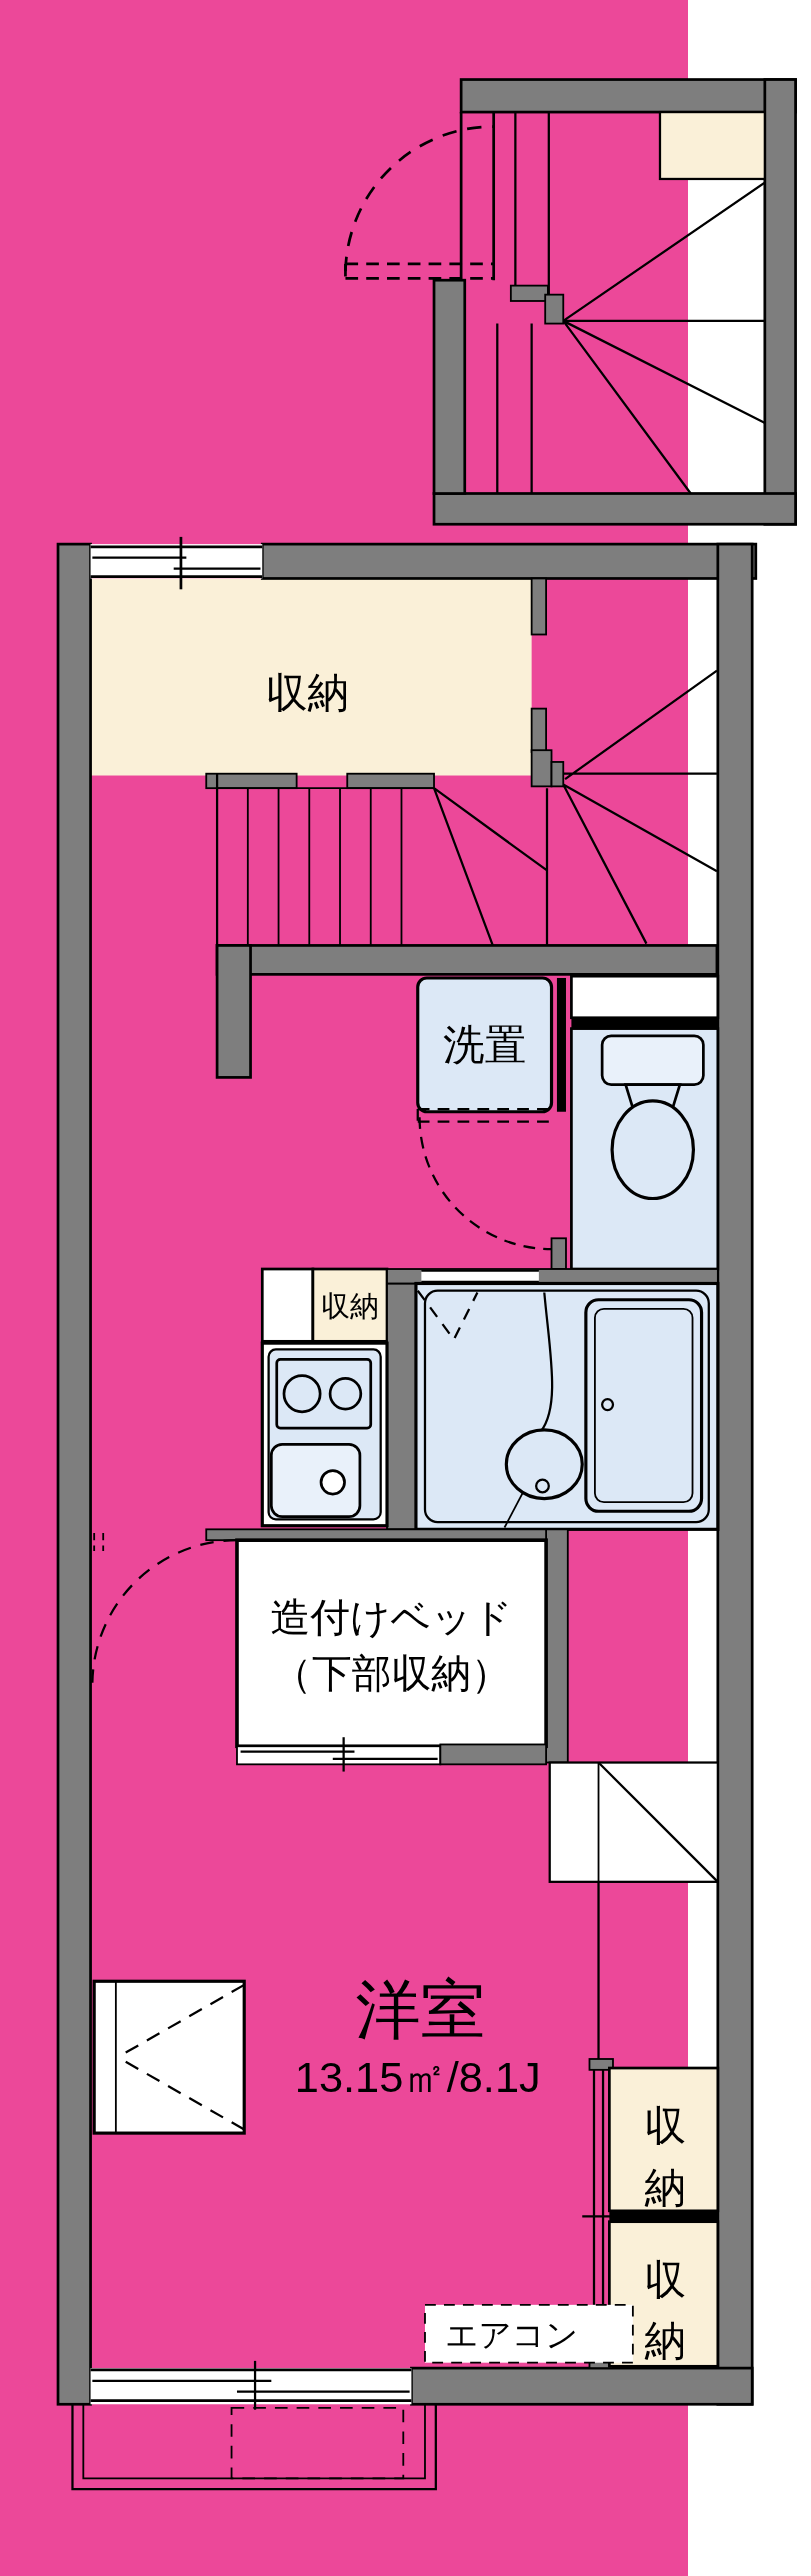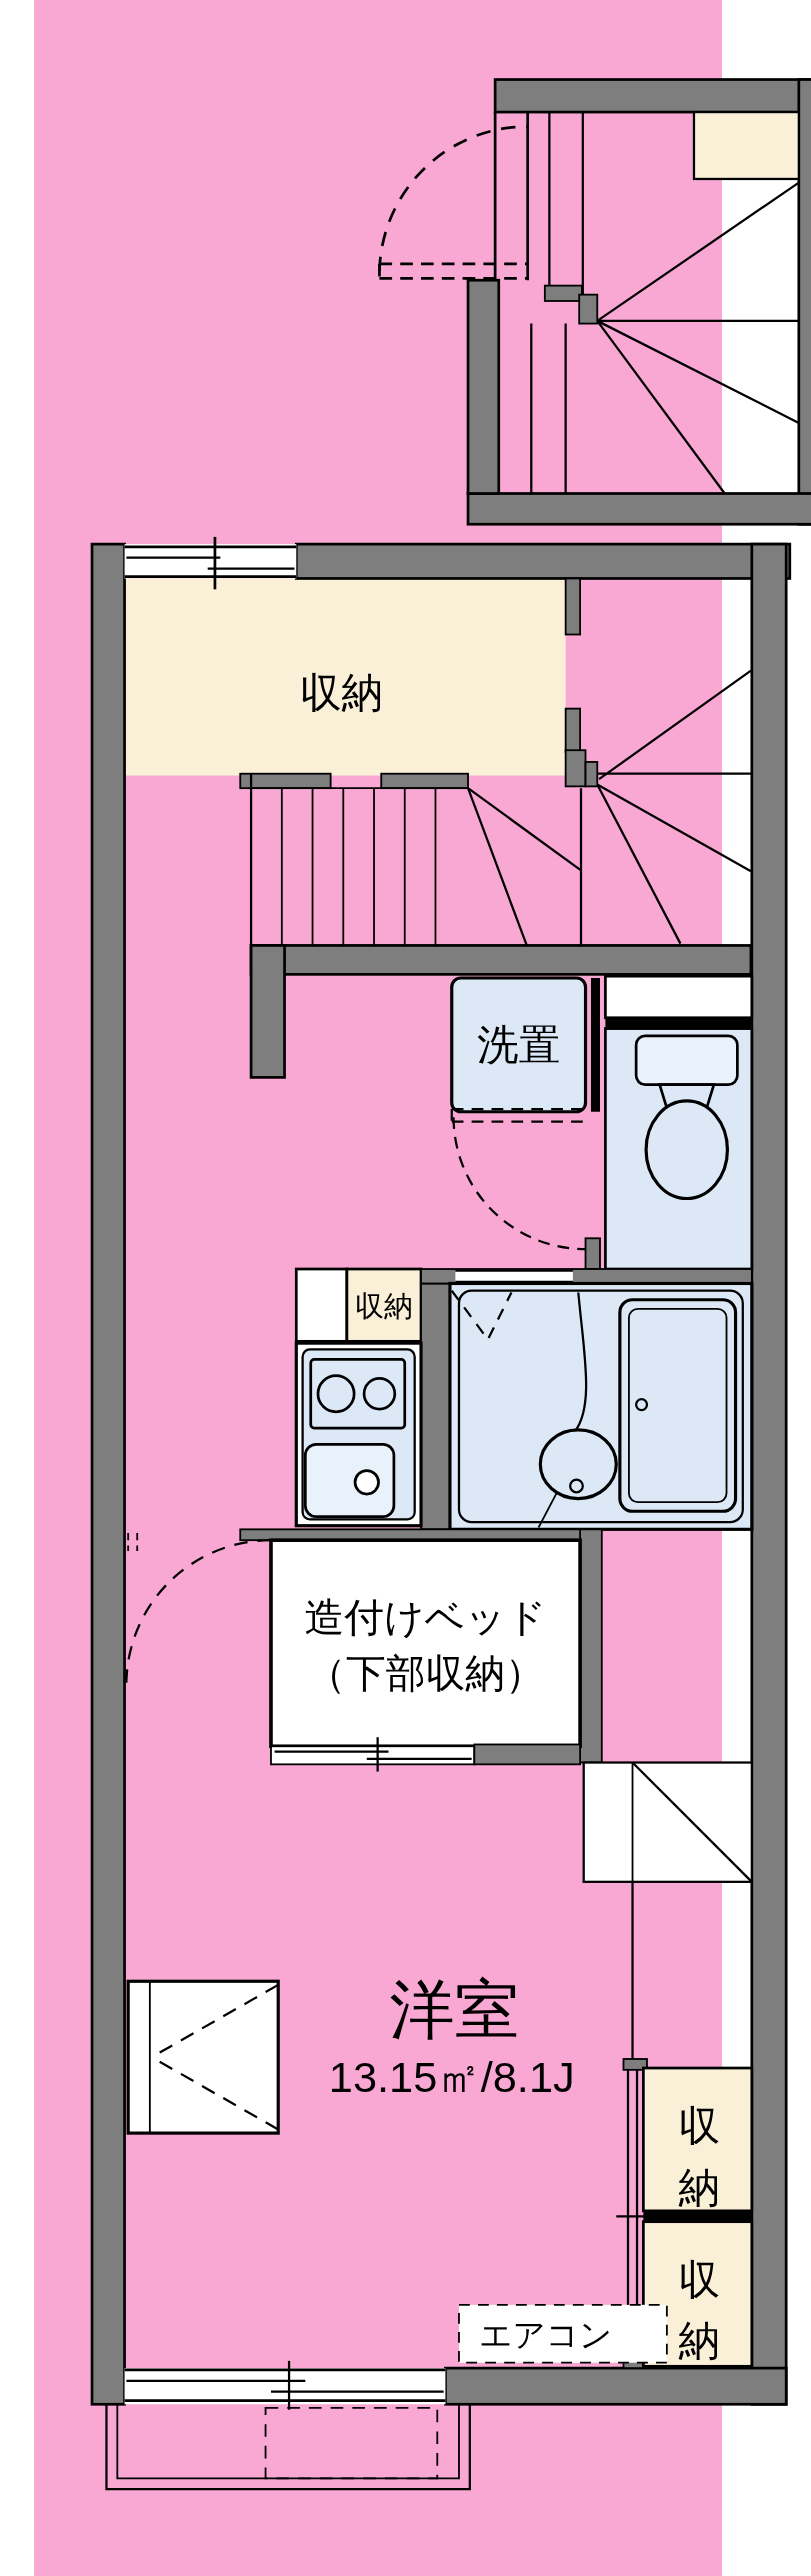--- a/index.html
+++ b/index.html
@@ -1,16 +1,16 @@
 <!DOCTYPE html>
 <html style="font-size:14.5px"><head>
 <meta charset="utf-8">
 <style>
   html,body{margin:0;padding:0;background:#fff;}
-  .page{width:688px;height:2576px;position:relative;background:#f9a8d4;margin-left:34px;}
+  .page{width:688px;height:2576px;position:relative;background:#ec4899;}
   svg{display:block;}
   .wall{fill:#7e7e7e;stroke:#000;stroke-width:3;}
   .wall2{fill:#7e7e7e;stroke:#000;stroke-width:2;}
   .cream{fill:#faf0d8;}
   .blue{fill:#dce8f6;}
   .blulite{fill:#e9f1fa;}
   .ln{stroke:#000;fill:none;}
   .blk{fill:#000;stroke:none;}
   text{font-family:"Liberation Sans","DejaVu Sans",sans-serif;fill:#000;}
   .lbl{text-anchor:middle;}

